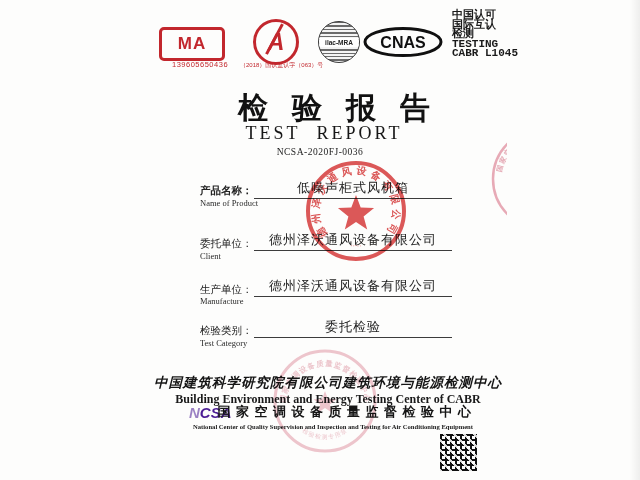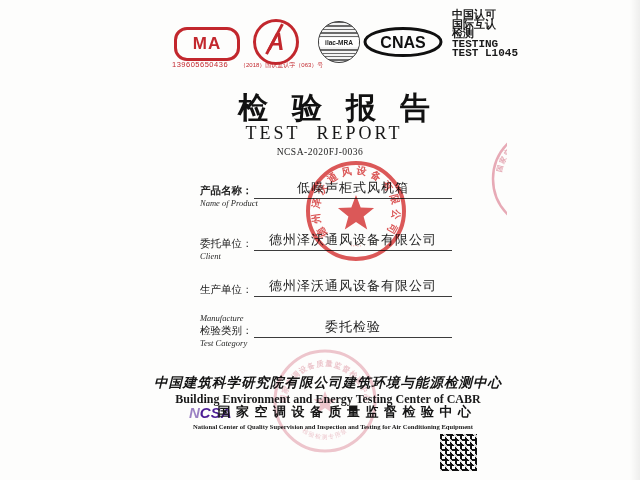--- a/index.html
+++ b/index.html
@@ -5,42 +5,42 @@
   html,body{margin:0;padding:0;}
   body{
     width:640px;height:480px;position:relative;overflow:hidden;
     background:#fdfdfc;color:#1f1f1f;
     font-family:"Liberation Sans",sans-serif;
   }
   .abs{position:absolute;}
   .serif{font-family:"Liberation Serif",serif;}
   .center{left:0;right:0;text-align:center;}
   
-  .cma-box{left:174px;top:27px;width:60px;height:28px;border:3.5px solid #c2272d;border-radius:13px;
+  .cma-box{left:159px;top:27px;width:60px;height:28px;border:3.5px solid #c2272d;border-radius:5px;
     display:flex;align-items:center;justify-content:center;}
   .cma-ma{color:#c2272d;font-weight:900;font-size:17px;letter-spacing:1px;}
   .cma-num{left:172px;top:60px;width:70px;color:#c2272d;font-size:7.5px;letter-spacing:.5px;}
   .cal-circle{left:253px;top:19px;width:40px;height:40px;border:3.5px solid #c2272d;border-radius:50%;
     display:flex;align-items:center;justify-content:center;overflow:hidden;}
   .cal-a{color:#c2272d;font-weight:900;font-style:italic;font-size:23px;line-height:1;}
   .cal-bolt{left:273px;top:22px;width:2.5px;height:34px;background:#c2272d;transform:rotate(28deg);}
   .cal-caption{left:240px;top:61px;width:86px;color:#c2272d;font-size:6px;}
   .ilac-circle{left:318px;top:21px;width:40px;height:40px;border-radius:50%;border:1.5px solid #3a3a3a;
     background:repeating-linear-gradient(180deg,#6a6a6a 0 1.3px,#f4f4f4 1.3px 3.4px);
     display:flex;align-items:center;justify-content:center;overflow:hidden;}
   .ilac-band{background:#fff;width:100%;text-align:center;font-size:6.5px;font-weight:700;color:#222;padding:1px 0;}
   .cnas-svg{left:362px;top:26px;}
   .accred{left:452px;top:11px;font-size:11px;font-weight:700;line-height:9.5px;color:#1a1a1a;font-family:Liberation Mono, monospace;}
   
   .title-cn{top:88px;font-size:30px;font-weight:700;letter-spacing:24px;text-indent:24px;color:#111;margin-left:28px;}
   .title-en{top:123px;font-size:18px;letter-spacing:3px;word-spacing:9px;color:#161616;padding-left:8px;}
   .report-no{top:147px;font-size:9.5px;letter-spacing:.5px;color:#222;}
   
   .flabel{left:200px;font-size:10.5px;color:#222;}
-  .flabel-en{left:200px;font-size:8.5px;color:#2a2a2a;font-style:italic;}
+  .flabel-en{left:200px;font-size:8.5px;color:#2a2a2a;}
   .fline{left:254px;width:198px;height:12px;border-bottom:1.4px solid #3c3c3c;text-align:center;}
   .fvalue{position:absolute;left:0;right:0;bottom:1px;font-size:13px;color:#1c1c1c;letter-spacing:1px;}
   
   .company-seal{left:303px;top:158px;opacity:.87;mix-blend-mode:multiply;}
   .faint-arc-clip{left:486px;top:124px;width:21px;height:110px;overflow:hidden;opacity:.75;}
   .center-seal{left:270px;top:346px;opacity:.5;mix-blend-mode:multiply;z-index:3;}
   
   .org-cn{top:374px;left:calc(50% + 8px);transform:translateX(-50%);font-size:13.5px;font-weight:700;
     letter-spacing:1px;white-space:nowrap;color:#151515;z-index:2;font-style:italic;}
   .org-en{top:392px;left:calc(50% + 8px);transform:translateX(-50%);font-size:12px;font-weight:700;
@@ -86,41 +86,41 @@
 <svg class="abs cnas-svg" width="82" height="32" viewBox="0 0 82 32">
   <ellipse cx="41" cy="16" rx="38" ry="13.5" fill="#fdfdfc" stroke="#101010" stroke-width="3"></ellipse>
   <text x="41" y="21.5" text-anchor="middle" font-size="16" font-weight="bold" fill="#101010" font-family="Liberation Sans, sans-serif">CNAS</text>
 </svg>
 
 <div class="abs accred">
   <div>中国认可</div>
   <div>国际互认</div>
   <div>检测</div>
   <div>TESTING</div>
-  <div>TEST L1045</div>
+  <div>CABR L1045</div>
 </div>
 
 <div class="abs center title-cn">检验报告</div>
 <div class="abs center title-en serif">TEST REPORT</div>
 <div class="abs center report-no serif">NCSA-2020FJ-0036</div>
 
 <div class="abs flabel" style="top:184px;font-weight:bold;">产品名称：</div>
 <div class="abs flabel-en serif" style="top:198px;">Name of Product</div>
 <div class="abs fline" style="top:186px;">
   <span class="fvalue">低噪声柜式风机箱</span>
 </div>
 
 <div class="abs flabel" style="top:237px;">委托单位：</div>
 <div class="abs flabel-en serif" style="top:251px;">Client</div>
 <div class="abs fline" style="top:238px;">
   <span class="fvalue">德州泽沃通风设备有限公司</span>
 </div>
 
 <div class="abs flabel" style="top:283px;">生产单位：</div>
-<div class="abs flabel-en serif" style="top:313px;text-align:right;">Manufacture</div>
+<div class="abs flabel-en serif" style="top:296px;text-align:right;">Manufacture</div>
 <div class="abs fline" style="top:284px;">
   <span class="fvalue">德州泽沃通风设备有限公司</span>
 </div>
 
 <div class="abs flabel" style="top:324px;">检验类别：</div>
 <div class="abs flabel-en serif" style="top:338px;">Test Category</div>
 <div class="abs fline" style="top:325px;">
   <span class="fvalue">委托检验</span>
 </div>
 

